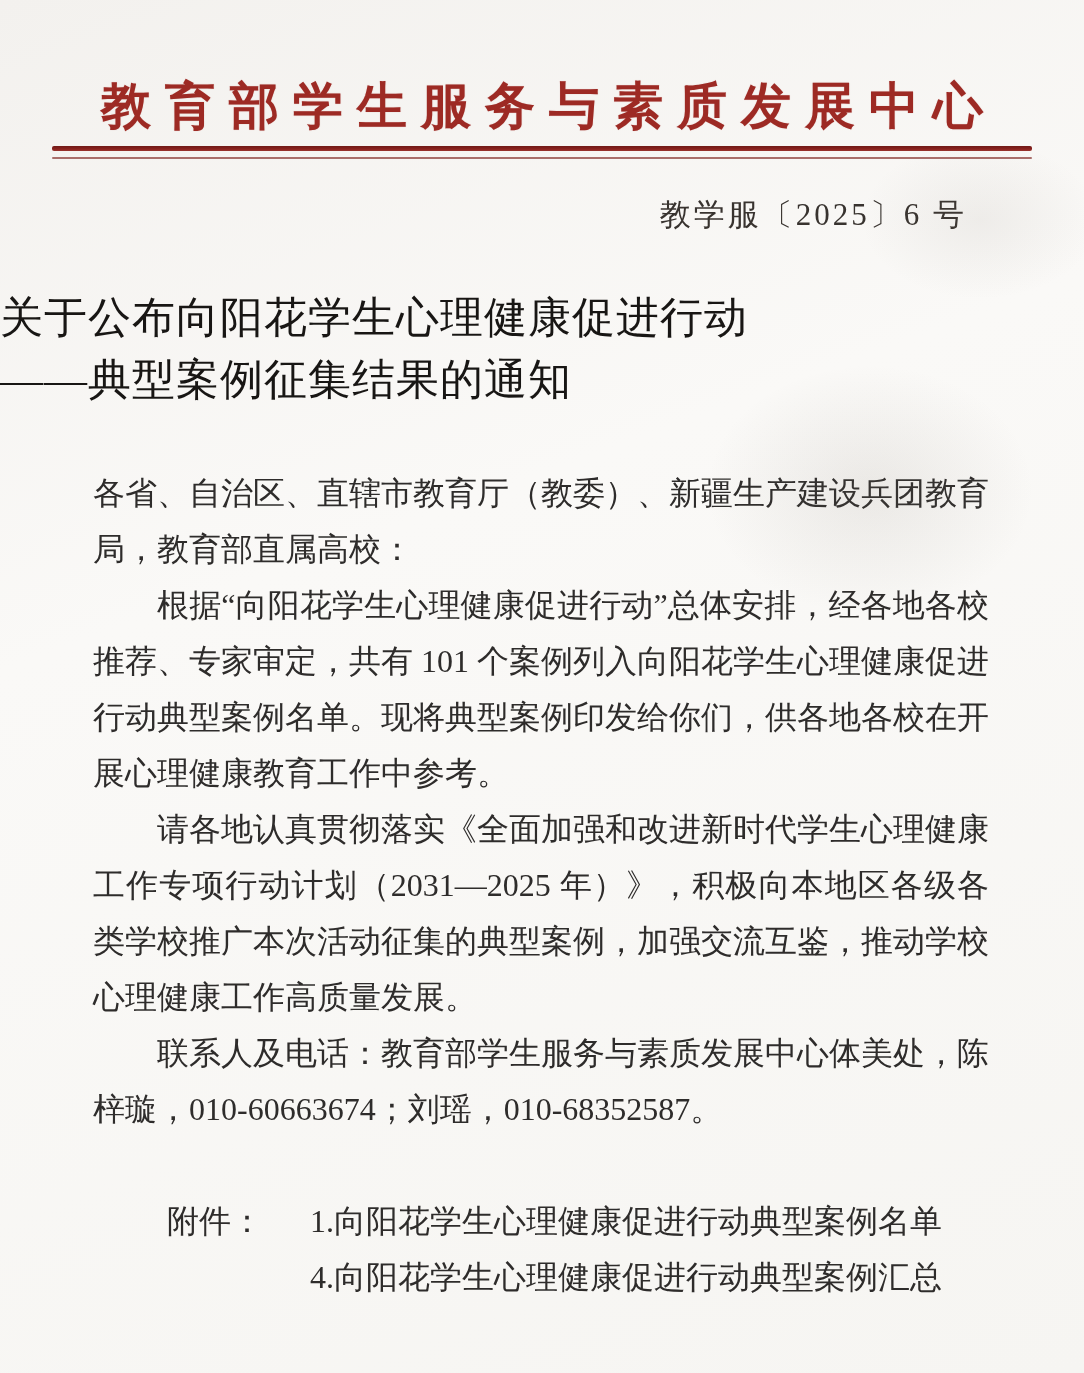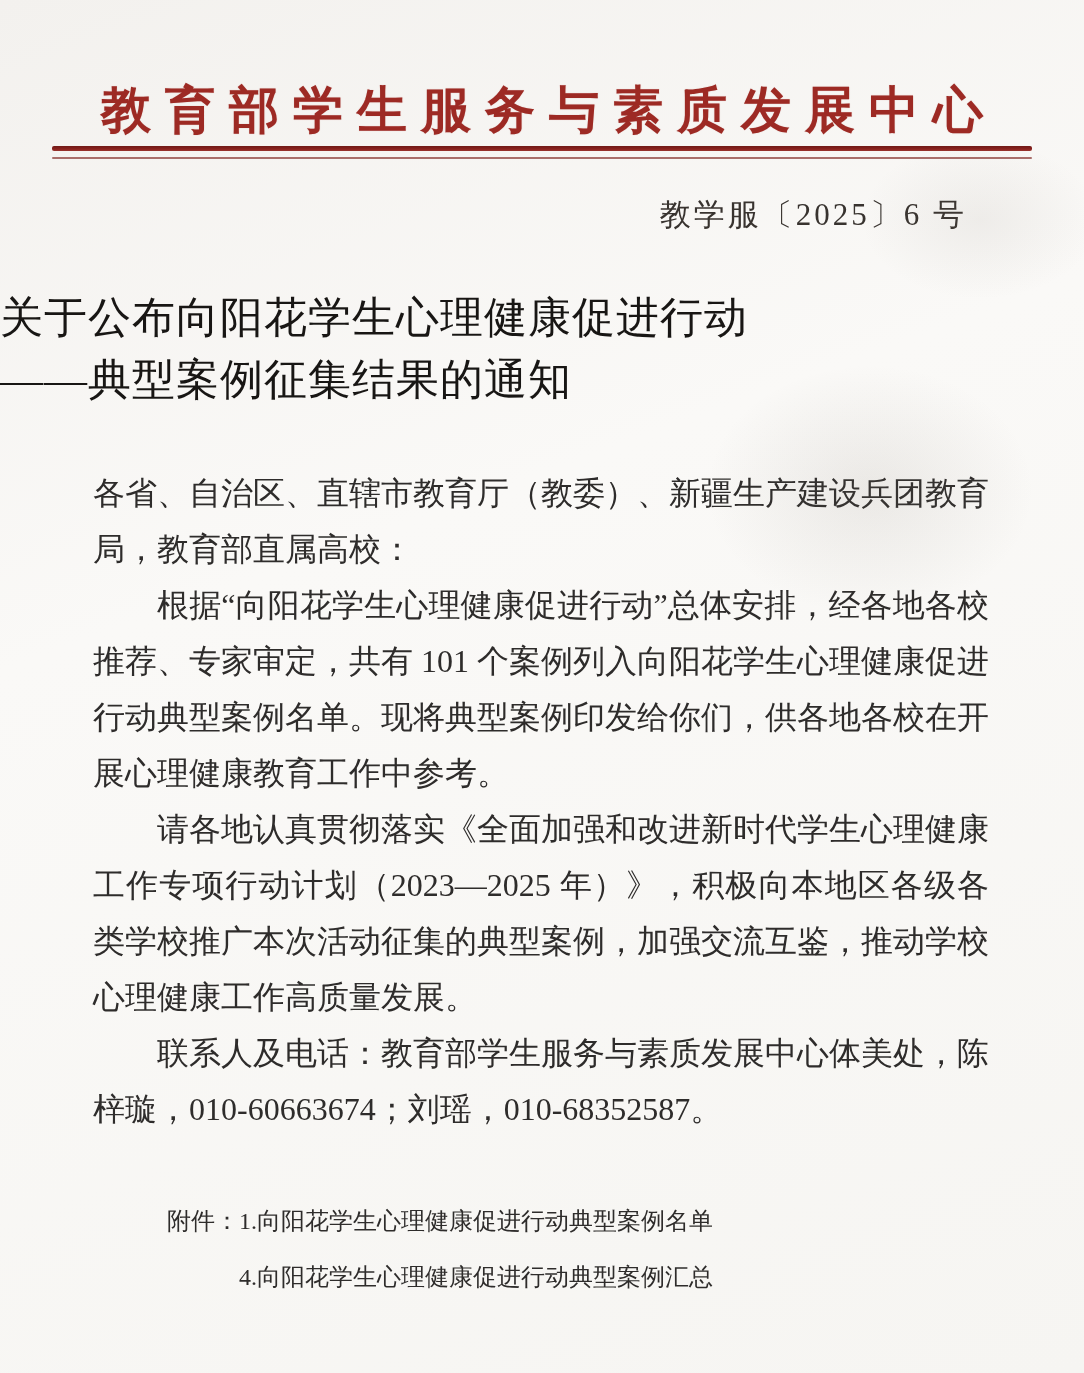--- a/index.html
+++ b/index.html
@@ -30,20 +30,21 @@
     padding-top: 82px;
     font-size: 50px;
     line-height: 56px;
     font-weight: 700;
     text-align: center;
     letter-spacing: 14px;
     text-indent: 14px;
     color: #9d2a24;
     text-shadow: 0 0 1px rgba(157,42,36,0.35);
     white-space: nowrap;
+    font-family: Liberation Mono, monospace;
   }
 
   .rule-wrap { margin: 8px 52px 0 52px; }
   .rule-thick {
     height: 5px;
     background: linear-gradient(180deg, #6f1a17 0%, #8a211d 60%, #9a352f 100%);
     border-radius: 2px;
   }
   .rule-thin {
     height: 2px;
@@ -79,26 +80,26 @@
     text-align-last: left;
     color: #2e2c2b;
   }
   .body-text p { margin: 0; }
   .para.indent { text-indent: 2em; }
 
   .attachments {
     display: flex;
     margin: 56px 95px 0 93px;
     padding-left: 74px;
-    font-size: 24px;
+    font-size: 32px;
     line-height: 56px;
     color: #2e2c2b;
   }
   .attach-label { white-space: nowrap; }
-  .attach-items { flex: 1; }
+  .attach-items { flex: 1; text-align: center; }
 </style>
 </head>
 <body>
 
 <div class="page">
 
   <div class="letterhead">教育部学生服务与素质发展中心</div>
 
   <div class="rule-wrap">
     <div class="rule-thick"></div>
@@ -108,21 +109,21 @@
   <div class="doc-number">教学服〔2025〕6 号</div>
 
   <div class="title">
     <div class="title-line">关于公布向阳花学生心理健康促进行动</div>
     <div class="title-line">——典型案例征集结果的通知</div>
   </div>
 
   <div class="body-text">
     <p class="para salutation">各省、自治区、直辖市教育厅（教委）、新疆生产建设兵团教育局，教育部直属高校：</p>
     <p class="para indent">根据“向阳花学生心理健康促进行动”总体安排，经各地各校推荐、专家审定，共有 101 个案例列入向阳花学生心理健康促进行动典型案例名单。现将典型案例印发给你们，供各地各校在开展心理健康教育工作中参考。</p>
-    <p class="para indent">请各地认真贯彻落实《全面加强和改进新时代学生心理健康工作专项行动计划（2023—2025 年）》，积极向本地区各级各类学校推广本次活动征集的典型案例，加强交流互鉴，推动学校心理健康工作高质量发展。</p>
+    <p class="para indent">请各地认真贯彻落实《全面加强和改进新时代学生心理健康工作专项行动计划（2031—2025 年）》，积极向本地区各级各类学校推广本次活动征集的典型案例，加强交流互鉴，推动学校心理健康工作高质量发展。</p>
     <p class="para indent">联系人及电话：教育部学生服务与素质发展中心体美处，陈梓璇，010-60663674；刘瑶，010-68352587。</p>
   </div>
 
   <div class="attachments">
     <div class="attach-label">附件：</div>
     <div class="attach-items">
       <div class="attach-item">1.向阳花学生心理健康促进行动典型案例名单</div>
       <div class="attach-item">4.向阳花学生心理健康促进行动典型案例汇总</div>
     </div>
   </div>

